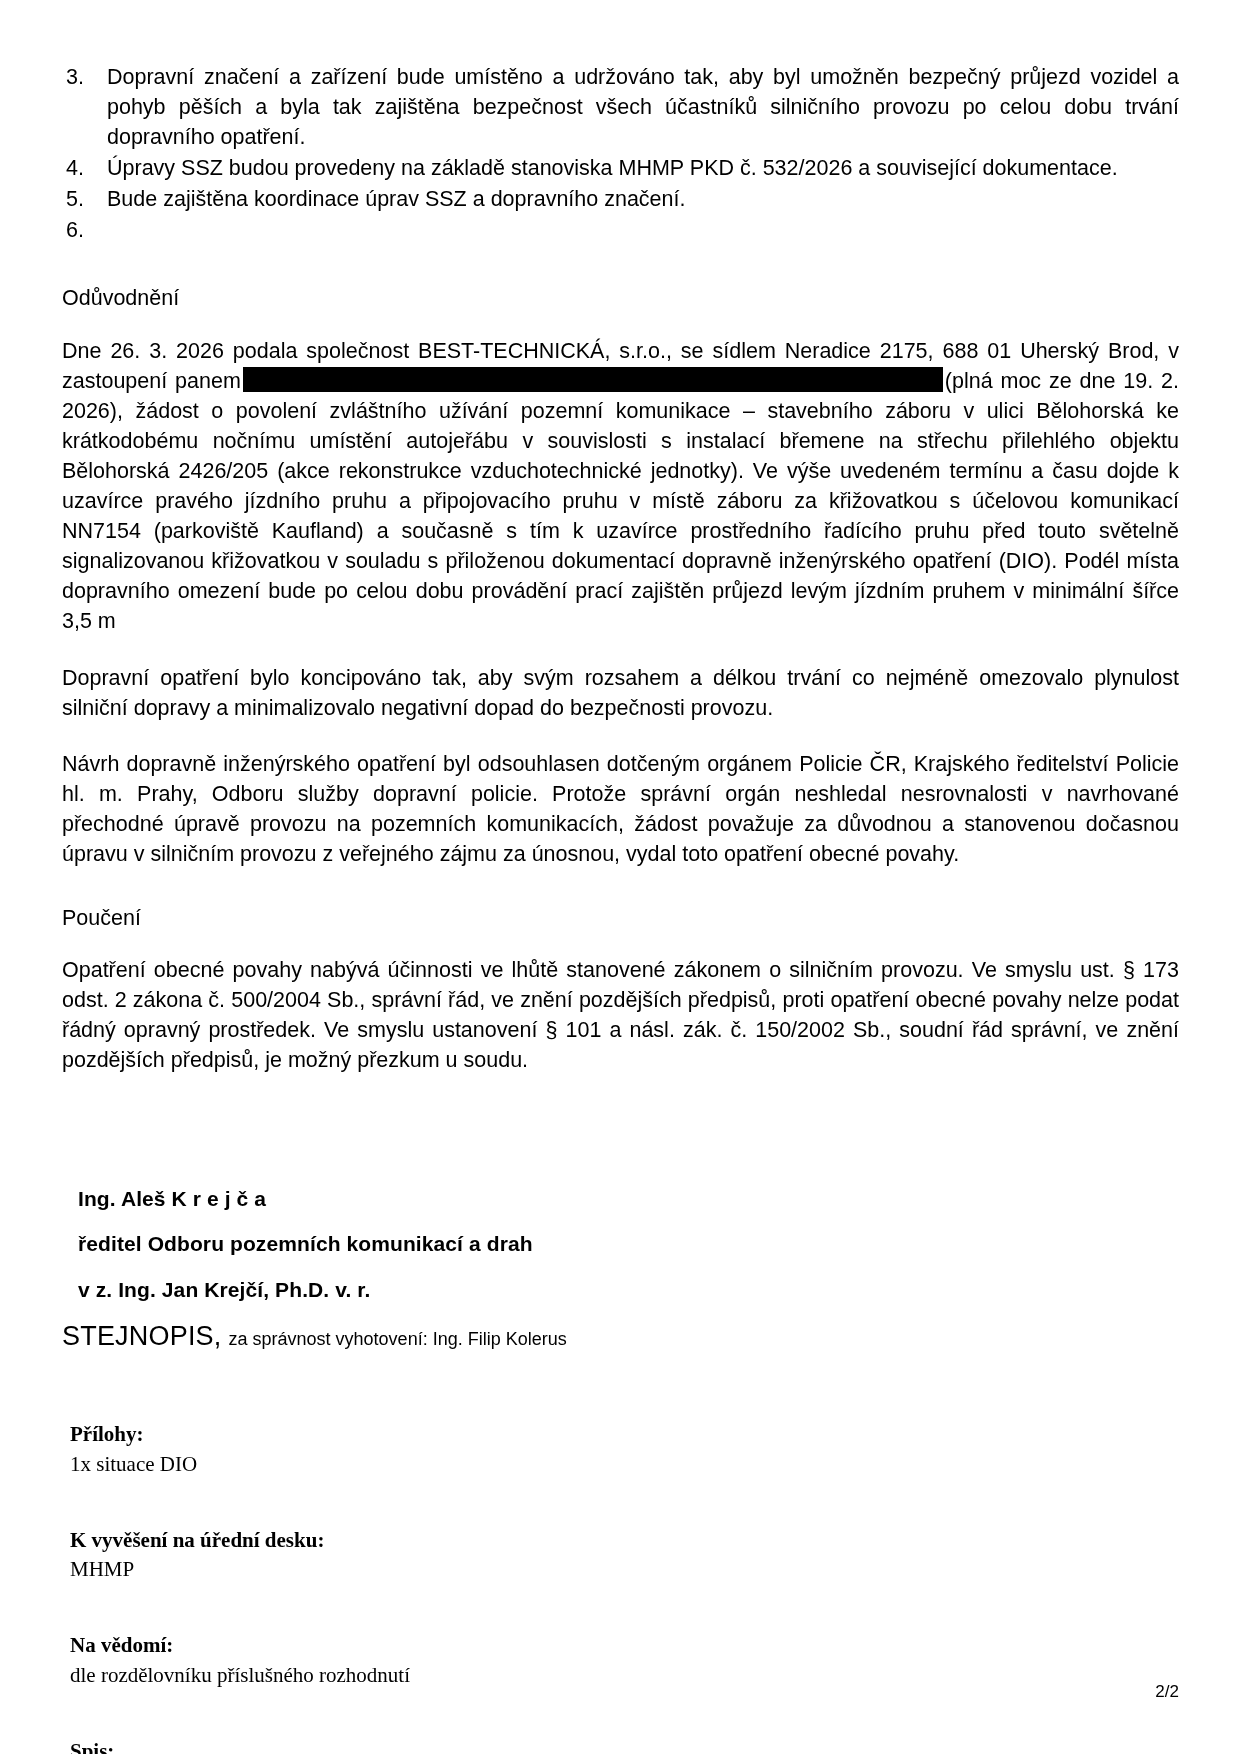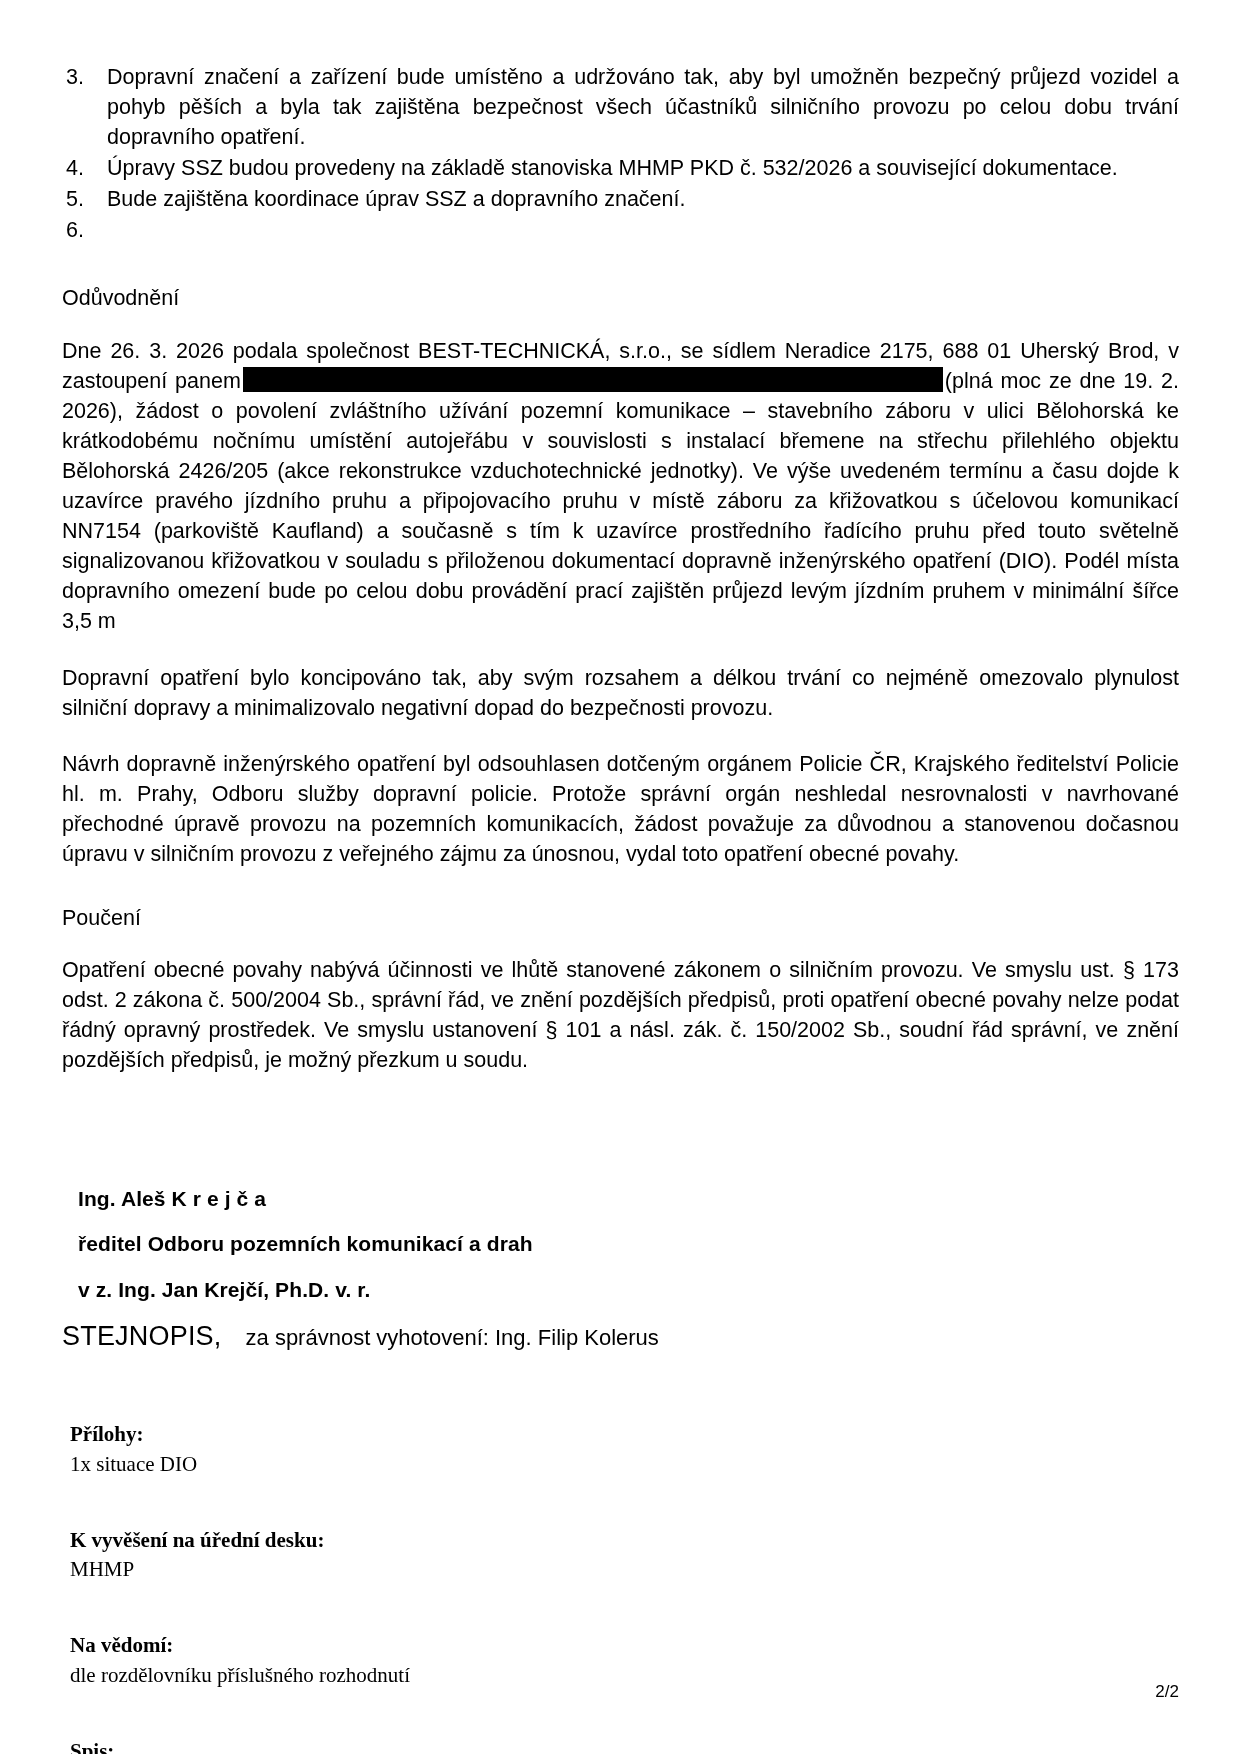--- a/index.html
+++ b/index.html
@@ -84,29 +84,28 @@
     font-size: 21px;
     font-weight: bold;
     line-height: 1.42;
     margin: 16px;
     letter-spacing: 0.1px;
   }
   .stejnopis-row {
     margin-top: 14px;
     display: flex;
     align-items: baseline;
-    gap: 7px;
   }
   .stejnopis-main {
     font-size: 27px;
     letter-spacing: 0.2px;
   }
   .stejnopis-sub {
-    font-size: 22px;
-    margin-left: 17px;
+    font-size: 18px;
+    margin-left: 7px;
   }
 
   
   .meta-block { margin: 8px; font-family: Liberation Serif, serif; }
   .meta-head {
     font-size: 21px;
     font-weight: bold;
     line-height: 1.42;
     margin: 0;
   }

